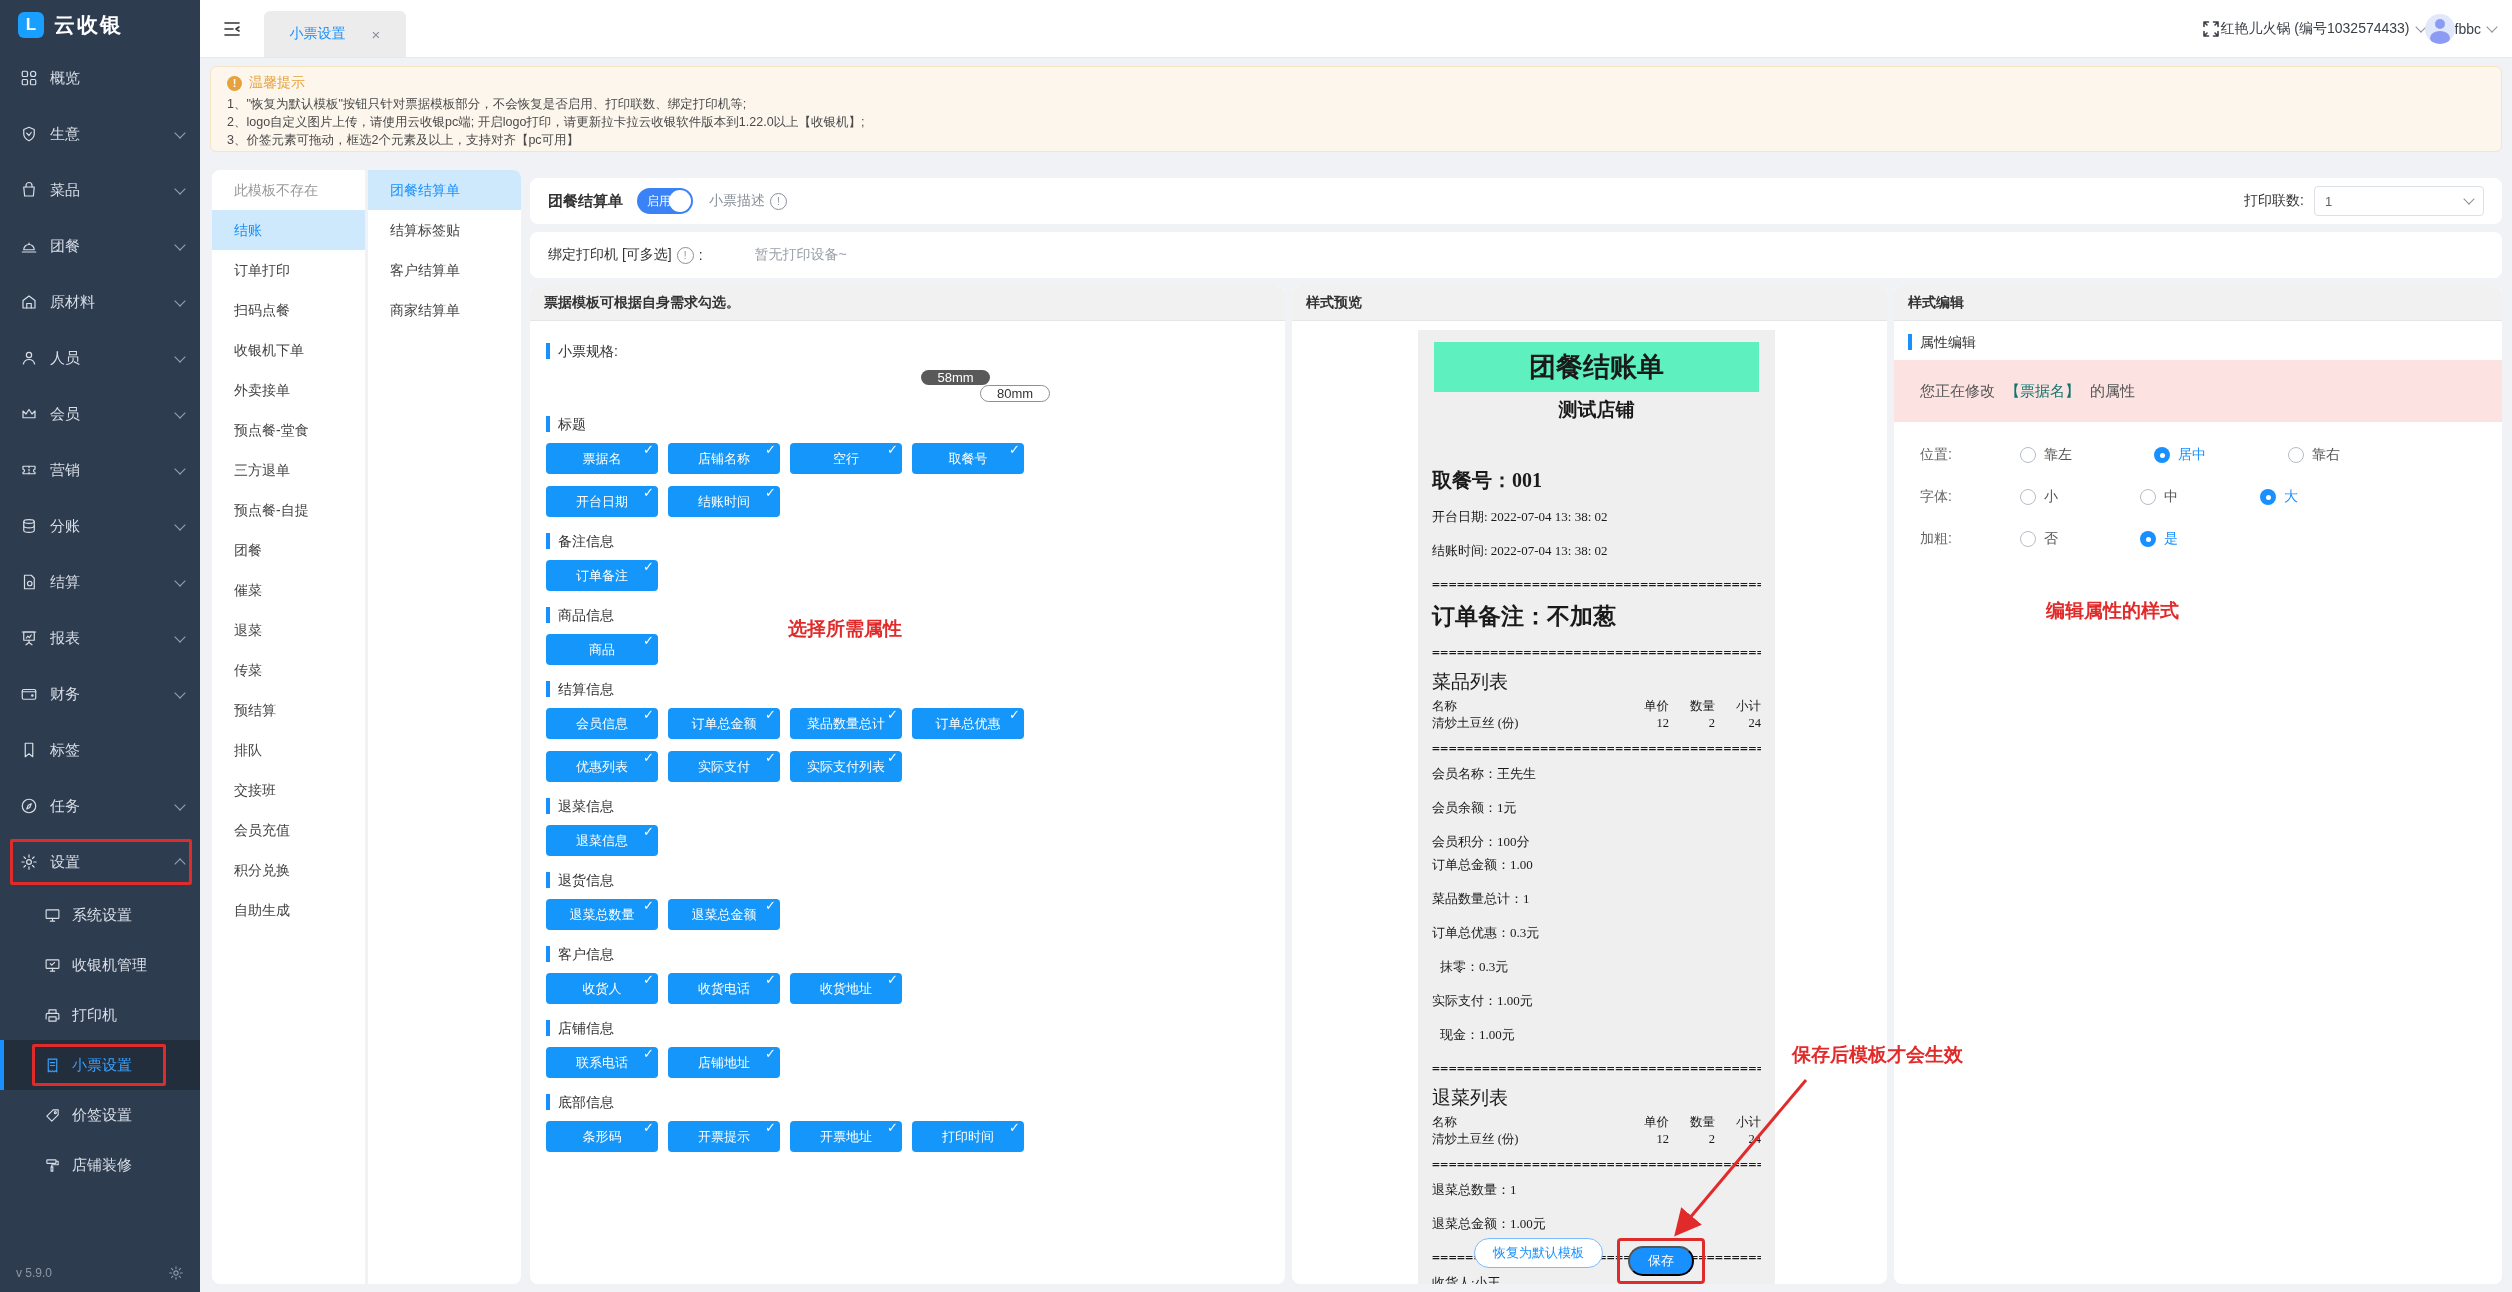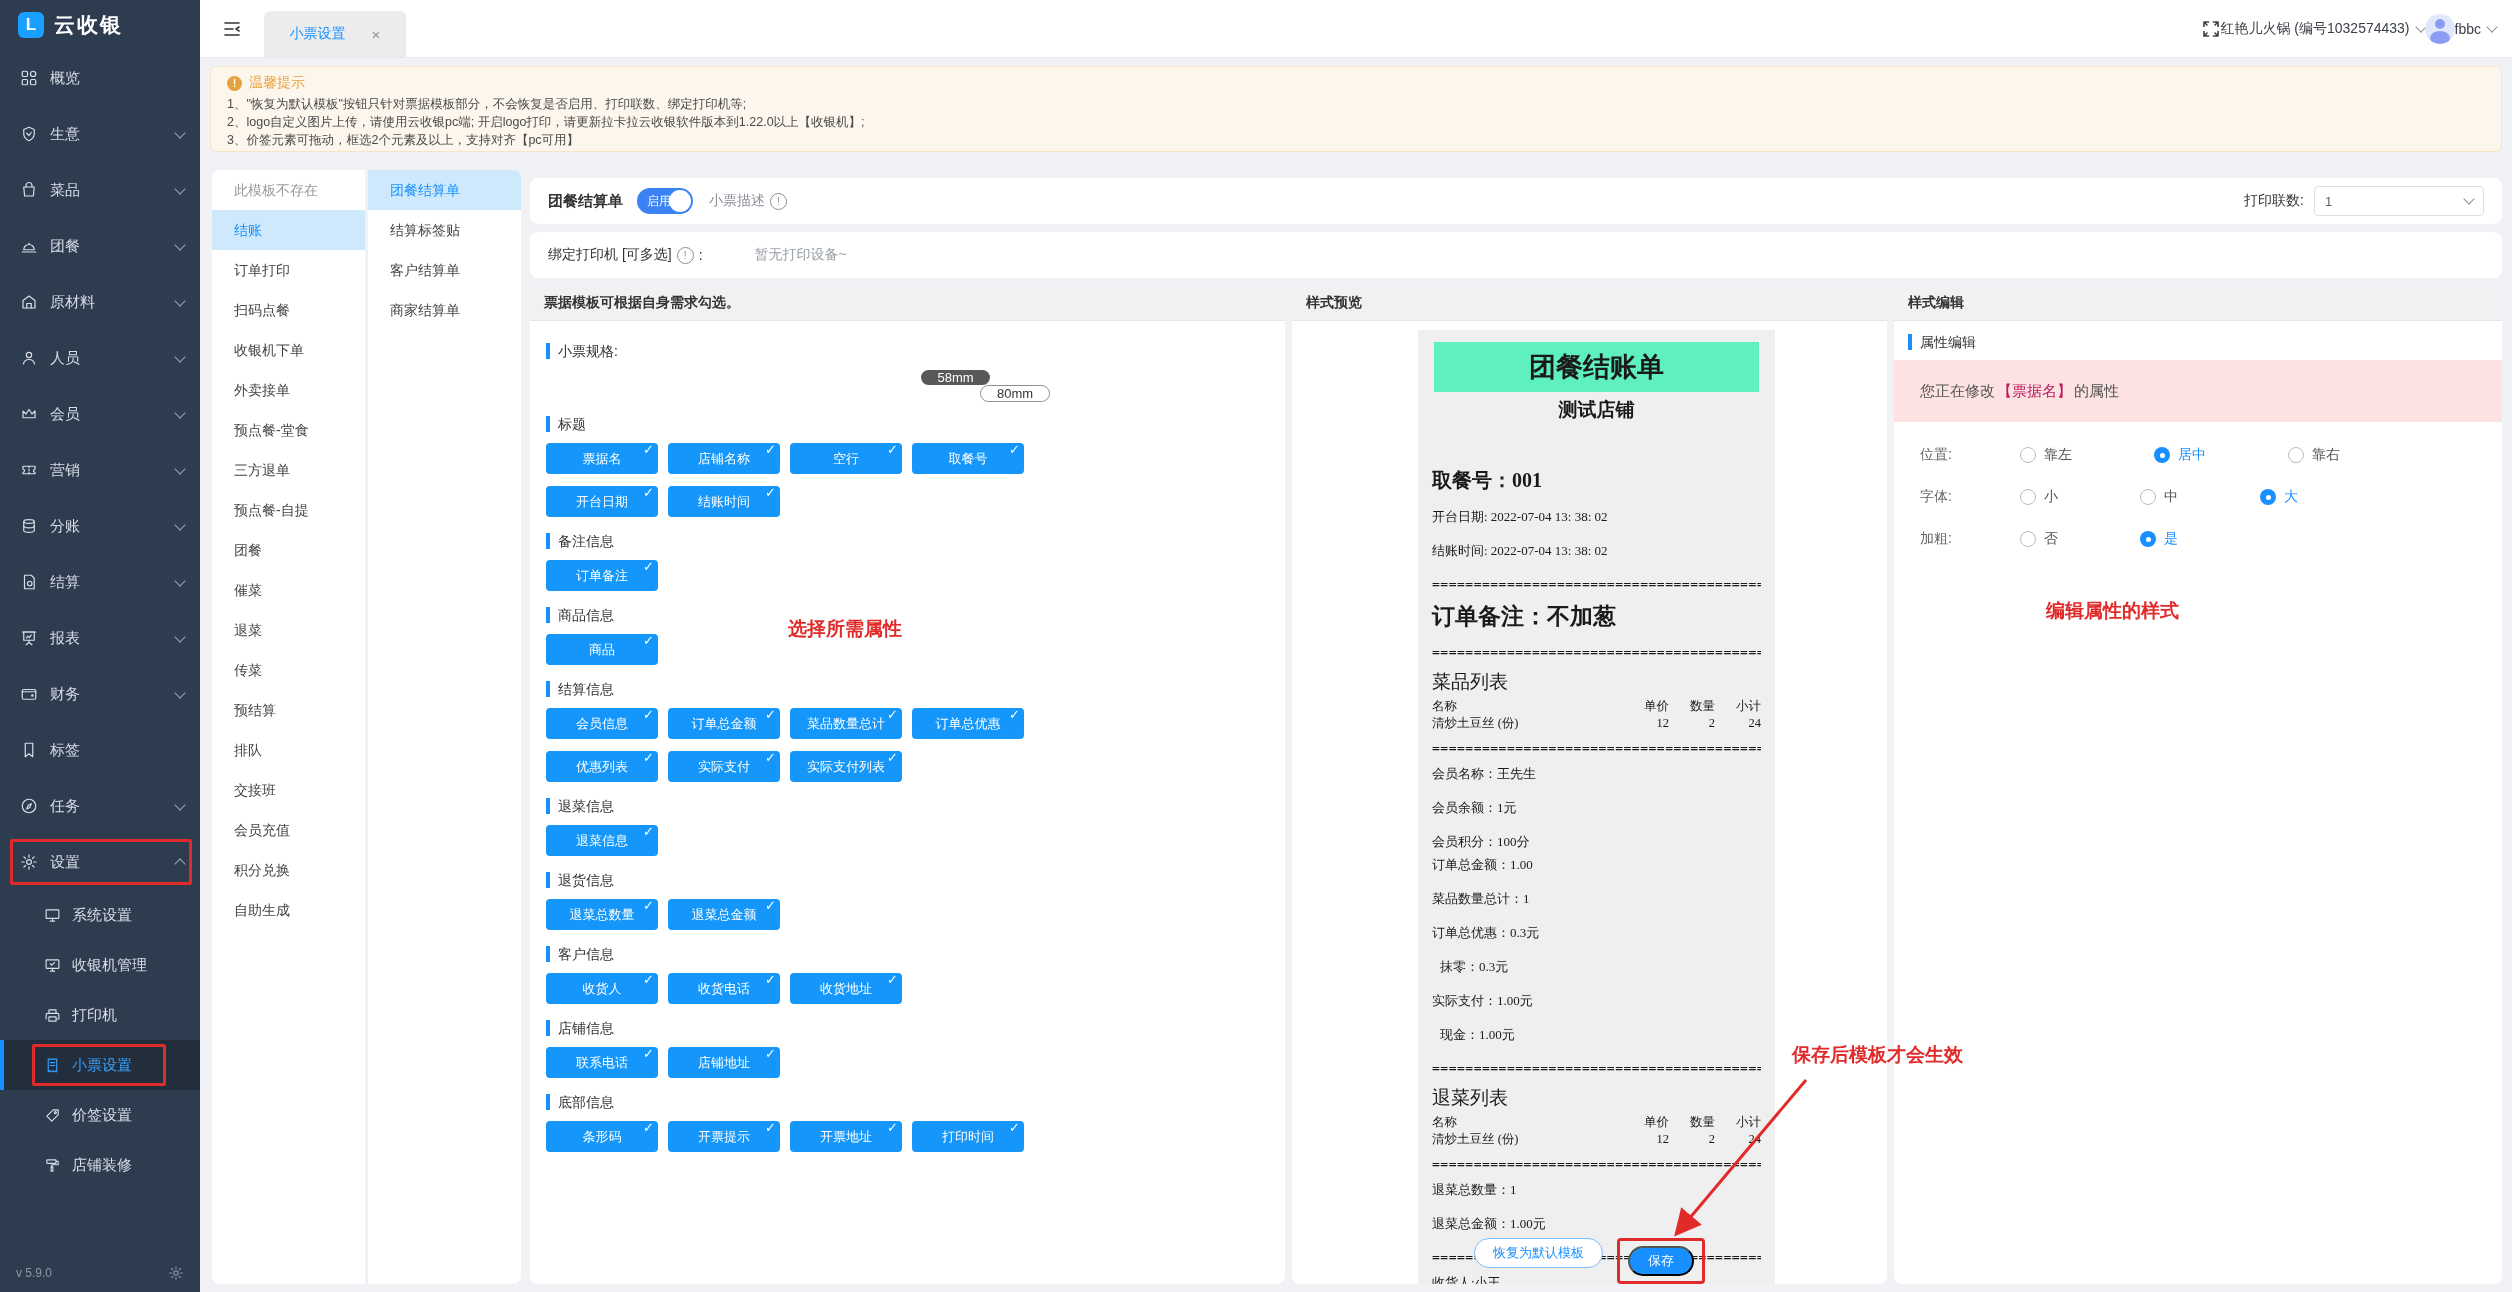--- a/index.html
+++ b/index.html
@@ -113,21 +113,21 @@
   .pv-btns{position:absolute;left:0;right:0;top:952px;display:flex;justify-content:center;gap:14px;}
   .btn-ghost{height:30px;padding:0 18px;border:1px solid #79bbff;color:#1890ff;background:#fff;border-radius:15px;
       font-size:13px;display:flex;align-items:center;cursor:pointer;}
   .red-frame{border:3px solid #e02b2b;border-radius:4px;padding:5px 8px;}
   .btn-primary{height:30px;padding:0 18px;background:#1890ff;color:#fff;border-radius:15px;font-size:13px;
       display:flex;align-items:center;cursor:pointer;}
   .arrow-svg{position:absolute;left:1656px;top:1072px;width:165px;height:175px;pointer-events:none;}
   
   .pc-attr{margin:13px 14px 10px 14px;}
   .pink{height:62px;background:#fde2e2;display:flex;align-items:center;padding:0 26px;font-size:15px;color:#555;}
-  .pink .target{color:#be185d;margin:0 2px;}
+  .pink .target{color:#0f766e;margin:0 10px;}
   .radio-row{display:flex;align-items:center;margin:24px 0 0 26px;font-size:14px;gap:48px;}
   .radio-row .rl{width:52px;color:#666;}
   .opt{display:flex;align-items:center;gap:8px;margin-right:34px;color:#555;cursor:pointer;}
   .radio{width:16px;height:16px;border-radius:50%;border:1px solid #b6bcc6;background:#fff;box-sizing:border-box;flex:none;}
   .opt.sel .radio{border:none;background:#1890ff;position:relative;}
   .opt.sel .radio:after{content:"";position:absolute;left:5.5px;top:5.5px;width:5px;height:5px;border-radius:50%;background:#fff;}
   .opt.sel{color:#1890ff;}
   svg.lineicon{fill:none;stroke:currentColor;stroke-width:1.6;stroke-linecap:round;stroke-linejoin:round;width:100%;height:100%;}
 </style>
 </head>

